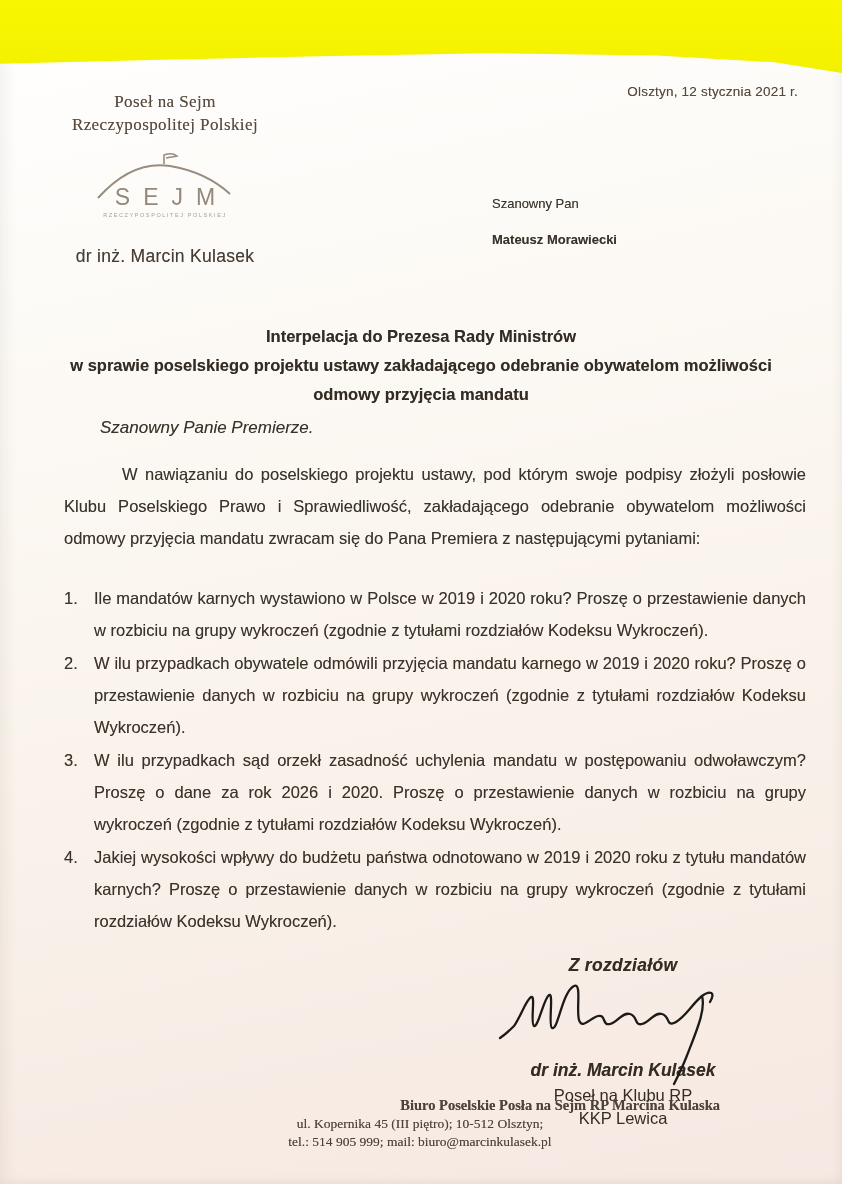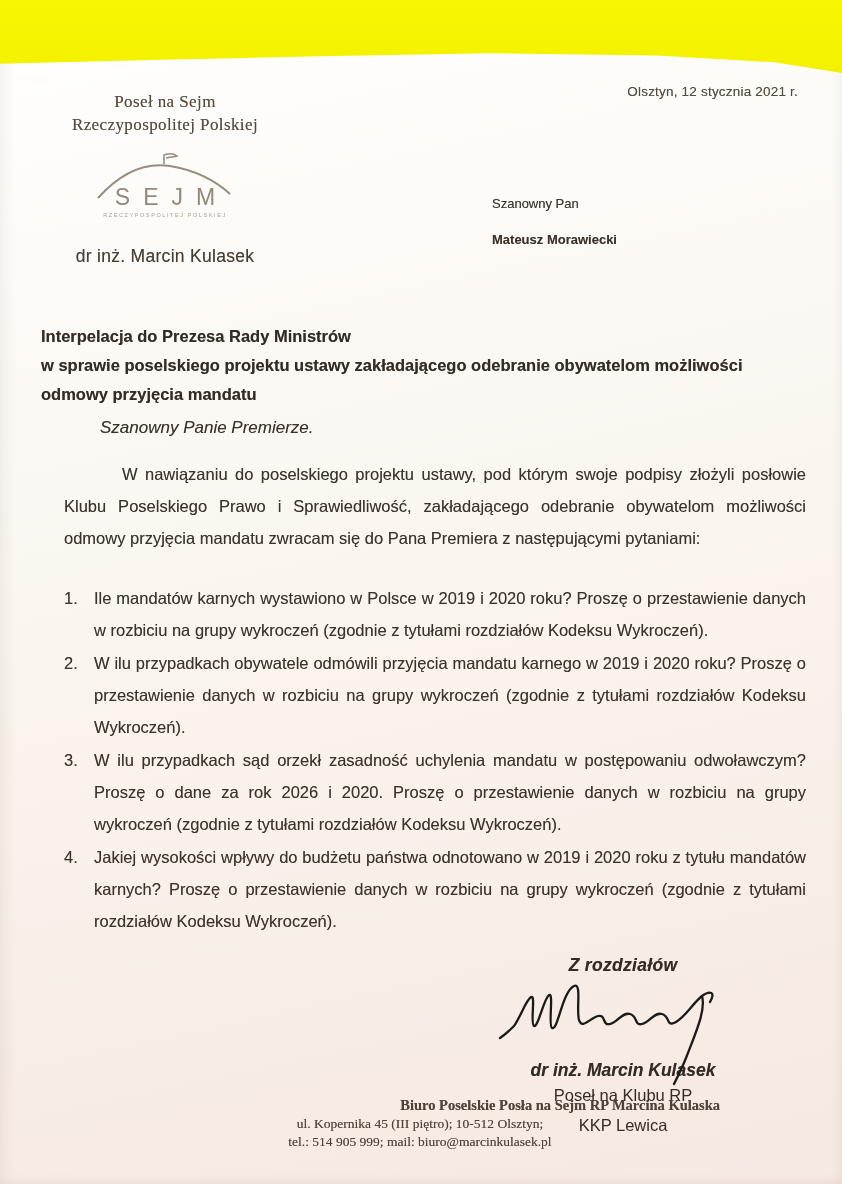--- a/index.html
+++ b/index.html
@@ -56,21 +56,21 @@
   }
   .addressee{
     position:absolute;top:186px;left:492px;
     font-size:13px;line-height:36px;color:#3a332b;
     text-shadow:0 0 0.6px rgba(58,51,43,0.45);
   }
   .addressee .bold{font-weight:bold;}
   
   .doc-title{
     position:absolute;top:322px;left:41px;width:760px;
-    text-align:left;font-weight:bold;font-size:16.5px;line-height:29px;
+    text-align:center;font-weight:bold;font-size:16.5px;line-height:29px;
     color:#332c24;text-shadow:0 0 0.6px rgba(51,44,36,0.5);
   }
   
   .salutation{
     position:absolute;top:418px;left:100px;
     font-style:italic;font-size:17px;color:#3a332b;
     text-shadow:0 0 0.6px rgba(58,51,43,0.45);
   }
   .intro{
     position:absolute;top:458px;left:64px;width:742px;
@@ -94,21 +94,21 @@
     font-weight:bold;font-style:italic;font-size:17.5px;letter-spacing:0.3px;
     text-shadow:0 0 0.6px rgba(51,44,36,0.5);
   }
   .signature-wrap{position:relative;height:78px;margin-top:4px;overflow:visible;}
   .signature-wrap svg{position:absolute;left:18px;top:0;overflow:visible;}
   .signer-name{
     font-weight:bold;font-style:italic;font-size:17.5px;margin-top:2px;
     text-shadow:0 0 0.6px rgba(51,44,36,0.5);
   }
   .signer-title{font-size:16.5px;margin-top:5px;}
-  .signer-club{font-size:16.5px;margin-top:11px;}
+  .signer-club{font-size:16.5px;margin-top:4px;}
   
   .footer{
     position:absolute;top:1096px;left:120px;width:600px;text-align:center;
     font-family:"Liberation Serif",serif;color:#4c4238;
     text-shadow:0 0 0.6px rgba(76,66,56,0.5);
   }
   .footer-line1{font-weight:bold;font-size:14.5px;line-height:19px;text-align:right;}
   .footer-line2,.footer-line3{font-size:13.5px;line-height:18px;}
 </style>
 </head>

